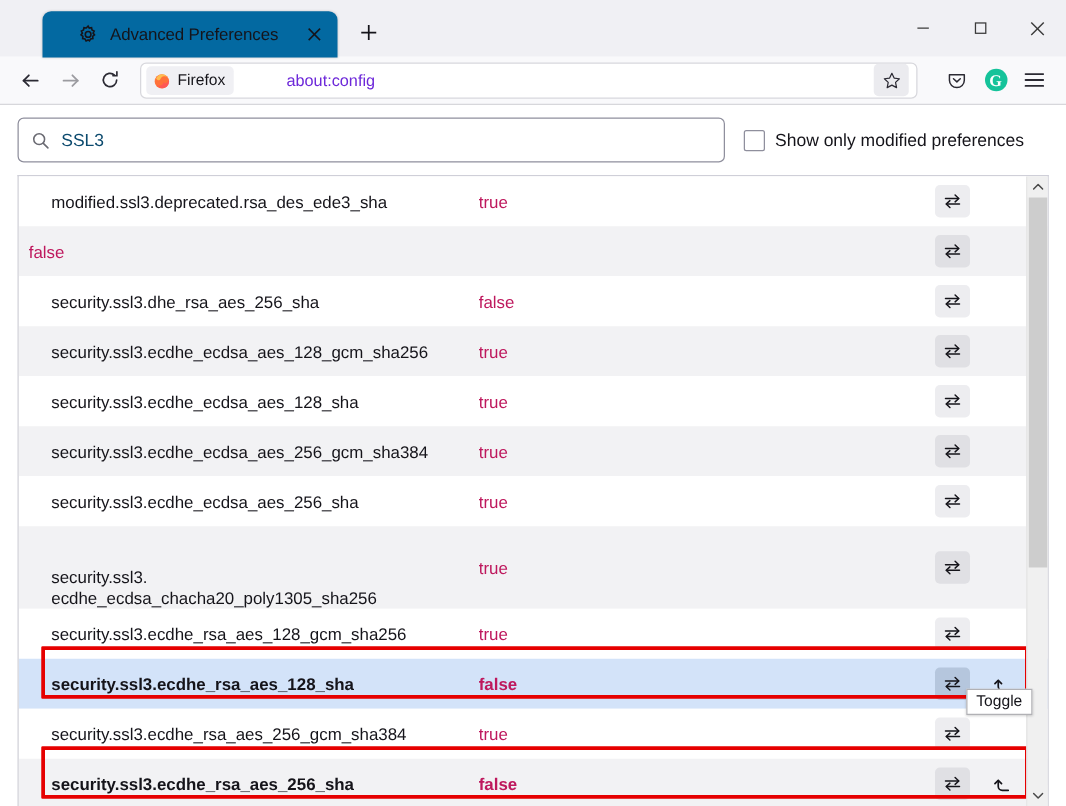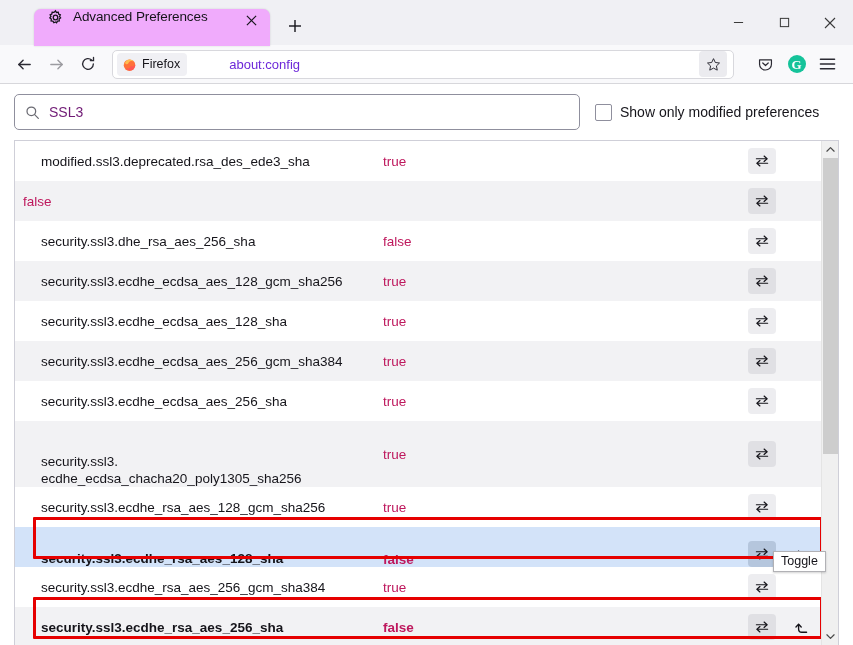--- a/index.html
+++ b/index.html
@@ -25,24 +25,25 @@
     background: #f0f0f4;
     display: flex;
     align-items: flex-end;
     padding-left: 34px;
     position: relative;
     flex: 0 0 auto;
   }
   .tab {
     height: 37px;
     min-width: 236px;
-    background: #f0abfc;
+    background: #0369a1;
     border-radius: 7px 7px 0 0;
     display: flex;
-    padding: 0 8px 0 13px;
+    align-items: center;
+    padding: 0 8px 0 28px;
     box-shadow: 0 0 2px rgba(0,0,0,.16);
     position: relative;
     top: 1px;
   }
   .tab-gear { width: 17px; height: 17px; flex: 0 0 auto; margin-right: 9px; }
   .tab-title {
     font-size: 13.5px;
     color: #15141a;
     white-space: nowrap;
     flex: 1 1 auto;
@@ -175,21 +176,21 @@
     border: 1px solid #8f8f9d;
     border-radius: 5px;
     display: flex;
     align-items: center;
     padding: 0 10px;
     background: #fff;
     flex: 0 0 auto;
   }
   .search-val {
     font-size: 14px;
-    color: #701a75;
+    color: #0c4a6e;
     margin-left: 9px;
   }
   .modified-wrap {
     display: flex;
     align-items: center;
     margin-left: 15px;
     flex: 0 0 auto;
   }
   .cbox {
     width: 17px; height: 17px;
@@ -216,21 +217,21 @@
     border-right: 1px solid #cfcfd8;
   }
   .prow {
     display: flex;
     align-items: center;
     min-height: 40px;
     position: relative;
     background: #ffffff;
   }
   .prow.odd { background: #f2f2f4; }
-  .prow.selected { background: #d3e3f9; align-items: flex-end; }
+  .prow.selected { background: #d3e3f9; }
   .prow.selected.odd { background: #d3e3f9; }
   .pname {
     flex: 0 0 auto;
     width: 360px;
     font-size: 13.5px;
     color: #15141a;
     padding-left: 26px;
     line-height: 17px;
     word-break: break-all;
   }

